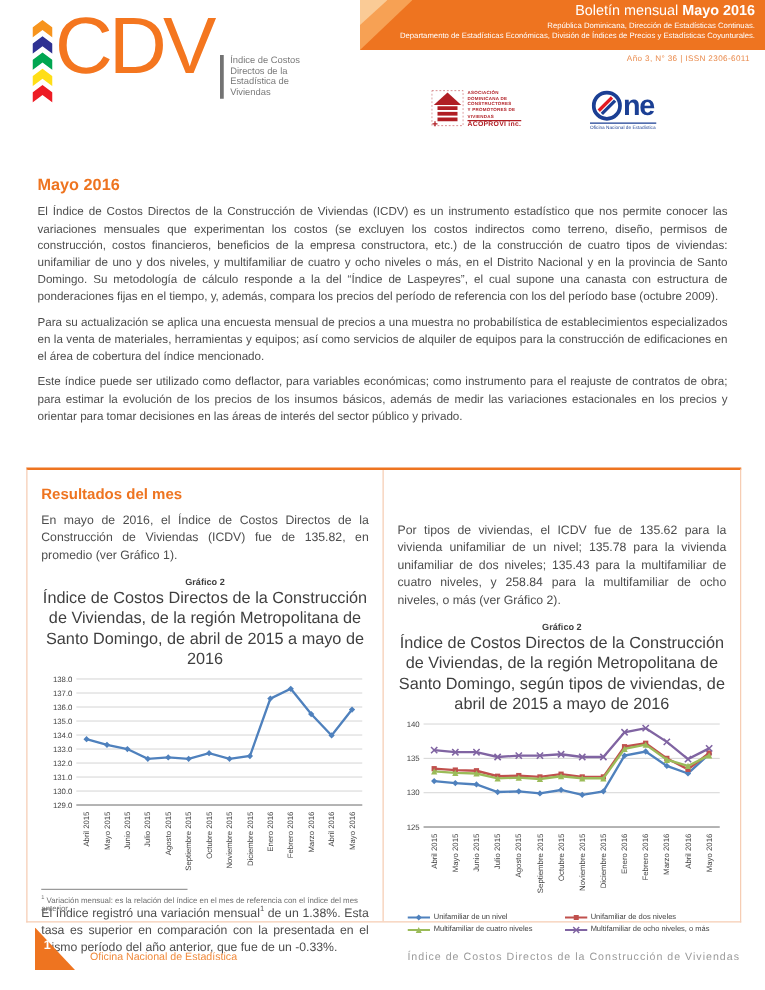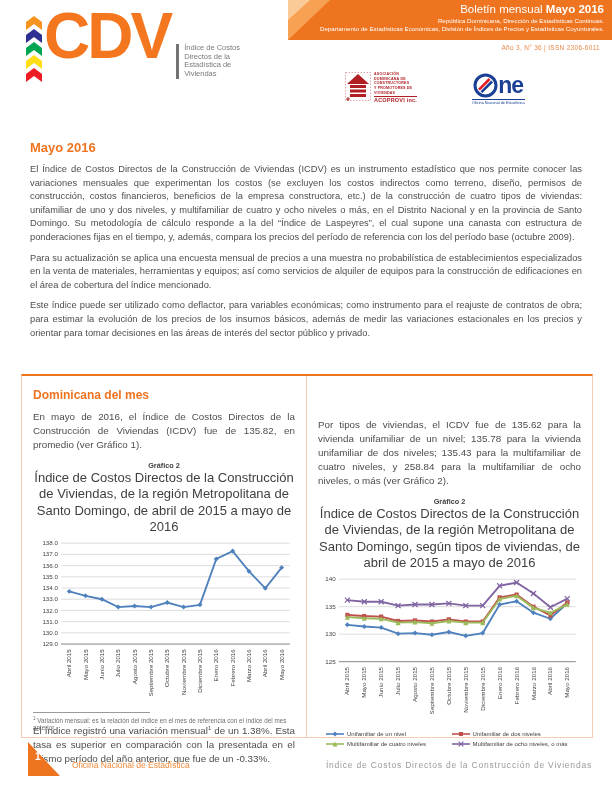--- a/index.html
+++ b/index.html
@@ -3,37 +3,37 @@
 <meta charset="utf-8">
 <style>
   * { margin:0; padding:0; box-sizing:border-box; }
   html,body { background:#fff; }
   body { font-family:"Liberation Sans", sans-serif; }
   .page { position:relative; width:612px; height:792px; background:#fff; overflow:hidden; }
 
   
   .logo-wrap { position:absolute; left:26px; top:6px; display:flex; align-items:flex-start; }
   .logo-i { margin-top:10px; margin-right:2px; }
-  .logo-acronym { font-size:64px; font-weight:bold; letter-spacing:-3px; color:#F4761F; line-height:0.95; }
+  .logo-acronym { font-size:64px; font-weight:normal; letter-spacing:-3px; color:#F4761F; line-height:0.95; }
   .logo-tagline { margin-left:6px; margin-top:38px; padding-left:5px; border-left:3px solid #737373;
                   font-size:7.5px; color:#7a7a7a; line-height:1.15; }
 
   .banner { position:absolute; left:288px; top:0; width:324px; height:40px; background:#EE7420; }
   .banner-accent1 { position:absolute; left:0; top:0; width:42px; height:40px; background:#F7A154;
                     clip-path:polygon(0 0, 100% 0, 0 100%); }
   .banner-accent2 { position:absolute; left:0; top:0; width:22px; height:20px; background:#FACB96;
                     clip-path:polygon(0 0, 100% 0, 0 100%); }
   .banner-text { position:absolute; right:8px; top:3px; text-align:right; color:#fff; }
   .banner-title { font-size:11.5px; }
   .banner-title b { font-weight:bold; }
   .banner-sub { font-size:6.2px; line-height:1.35; margin-top:2px; }
 
   .issue-line { position:absolute; right:12px; top:44px; font-size:6.5px; color:#E98A4C; letter-spacing:0.3px; }
 
-  .partner-logos { position:absolute; left:345px; top:72px; width:250px; display:flex; gap:55px; align-items:flex-end; }
+  .partner-logos { position:absolute; left:345px; top:72px; width:250px; display:flex; gap:55px; align-items:center; }
   .acoprovi { display:flex; gap:3px; align-items:flex-start; }
   .acoprovi-text { font-size:3.6px; color:#B01E24; font-weight:bold; line-height:1.3; letter-spacing:0.2px; }
   .acoprovi-brand { font-size:5.5px; margin-top:1px; border-top:0.5px solid #B01E24; }
   .one-logo { display:flex; flex-direction:column; align-items:center; }
   .one-row { display:flex; align-items:center; }
   .one-ne { font-size:23px; font-weight:bold; color:#1B3F94; letter-spacing:-1px; line-height:0.9; }
   .one-caption { font-size:3.8px; color:#1B3F94; margin-top:1px; border-top:0.5px solid #1B3F94; padding-top:1px; }
 
   
   .intro { position:absolute; left:30px; right:30px; top:140px; }
@@ -139,21 +139,21 @@
 
   <div class="intro">
     <h1>Mayo 2016</h1>
     <p>El Índice de Costos Directos de la Construcción de Viviendas (ICDV) es un instrumento estadístico que nos permite conocer las variaciones mensuales que experimentan los costos (se excluyen los costos indirectos como terreno, diseño, permisos de construcción, costos financieros, beneficios de la empresa constructora, etc.) de la construcción de cuatro tipos de viviendas: unifamiliar de uno y dos niveles, y multifamiliar de cuatro y ocho niveles o más, en el Distrito Nacional y en la provincia de Santo Domingo. Su metodología de cálculo responde a la del “Índice de Laspeyres”, el cual supone una canasta con estructura de ponderaciones fijas en el tiempo, y, además, compara los precios del período de referencia con los del período base (octubre 2009).</p>
     <p>Para su actualización se aplica una encuesta mensual de precios a una muestra no probabilística de establecimientos especializados en la venta de materiales, herramientas y equipos; así como servicios de alquiler de equipos para la construcción de edificaciones en el área de cobertura del índice mencionado.</p>
     <p>Este índice puede ser utilizado como deflactor, para variables económicas; como instrumento para el reajuste de contratos de obra; para estimar la evolución de los precios de los insumos básicos, además de medir las variaciones estacionales en los precios y orientar para tomar decisiones en las áreas de interés del sector público y privado.</p>
   </div>
 
   <div class="results-box">
     <div class="col col-left">
-      <div class="results-heading">Dominicana del mes</div>
+      <div class="results-heading">Resultados del mes</div>
       <p class="body">En mayo de 2016, el Índice de Costos Directos de la Construcción de Viviendas (ICDV) fue de 135.82, en promedio (ver Gráfico 1).</p>
       <div class="chart-title">Gráfico 2</div>
       <div class="chart-sub">Índice de Costos Directos de la Construcción de Viviendas, de la región Metropolitana de Santo Domingo, de abril de 2015 a mayo de 2016</div>
       <svg class="line-chart" viewBox="0 0 252 166">
           <line x1="27" y1="102" x2="247" y2="102" stroke="#bdbdbd" stroke-width="0.5"></line>
           <text x="24" y="104" text-anchor="end" font-size="6" fill="#3f3f3f">129.0</text>
           <line x1="27" y1="91.22222222222221" x2="247" y2="91.22222222222221" stroke="#bdbdbd" stroke-width="0.5"></line>
           <text x="24" y="93.22222222222221" text-anchor="end" font-size="6" fill="#3f3f3f">130.0</text>
           <line x1="27" y1="80.44444444444444" x2="247" y2="80.44444444444444" stroke="#bdbdbd" stroke-width="0.5"></line>
           <text x="24" y="82.44444444444444" text-anchor="end" font-size="6" fill="#3f3f3f">131.0</text>

